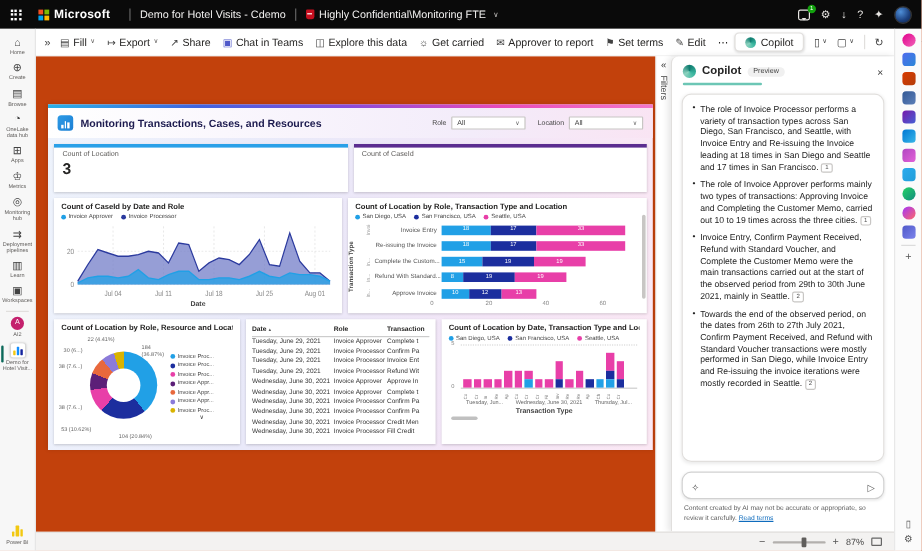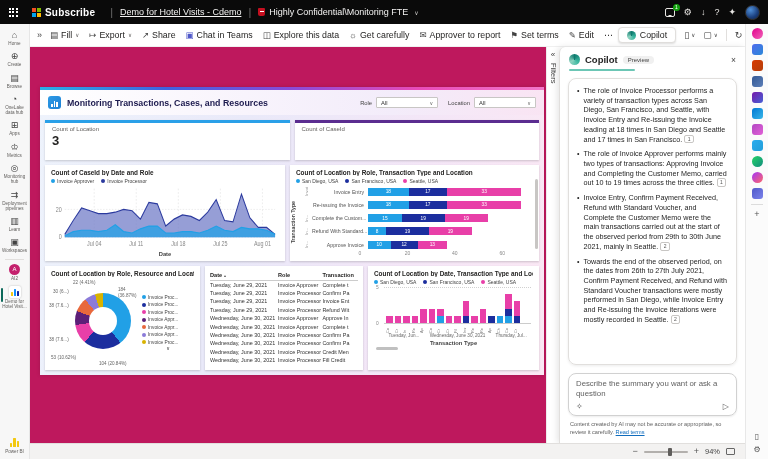--- a/index.html
+++ b/index.html
@@ -11,21 +11,21 @@
   .topbar { height:24px; background:#0a0a0a; color:#fff; display:flex; align-items:center; flex:0 0 24px; }
   .waffle { width:26px; height:24px; display:flex; align-items:center; justify-content:center; cursor:pointer; }
   .waffle .grid { display:grid; grid-template-columns:repeat(3,2px); grid-template-rows:repeat(3,2px); gap:1.5px; }
   .waffle .grid i { background:#fff; width:2px; height:2px; display:block; }
   .mslogo { display:flex; align-items:center; gap:4px; padding:0 8px 0 6px; }
   .mslogo .sq { display:grid; grid-template-columns:4px 4px; grid-template-rows:4px 4px; gap:1px; }
   .mslogo .sq i:nth-child(1){background:#F25022}.mslogo .sq i:nth-child(2){background:#7FBA00}
   .mslogo .sq i:nth-child(3){background:#00A4EF}.mslogo .sq i:nth-child(4){background:#FFB900}
   .mslogo b { font-size:10px; letter-spacing:.2px; }
   .tb-sep { color:#6b6b6b; font-size:11px; margin:0 7px; }
-  .tb-title { font-size:9px; color:#f3f2f1; white-space:nowrap;text-decoration:underline; }
+  .tb-title { font-size:9px; color:#f3f2f1; white-space:nowrap; }
   .sens { display:flex; align-items:center; gap:4px; font-size:9px; color:#f3f2f1; white-space:nowrap; }
   .sens .shield { width:7px; height:8px; background:#C50F1F; border-radius:1px 1px 2px 2px; position:relative; }
   .sens .shield::after { content:""; position:absolute; left:1.5px; top:3px; width:4px; height:1px; background:#fff; }
   .sens .chev { font-size:6px; color:#c8c6c4; margin-left:2px; }
   .searchbox { margin-left:auto; width:200px; height:15px; background:#141414; border:1px solid #605e5c; border-radius:2px; display:flex; align-items:center; gap:5px; padding:0 6px; color:#a19f9d; font-size:8.5px; }
   .searchbox .mag { width:6px; height:6px; border:1px solid #a19f9d; border-radius:50%; position:relative; flex:0 0 auto; }
   .searchbox .mag::after { content:""; position:absolute; width:3px; height:1px; background:#a19f9d; transform:rotate(45deg); left:5px; top:6px; }
   .top-icons { margin-left:auto; display:flex; align-items:center; gap:9px; padding-right:8px; }
   .top-icons .ticon { font-size:9px; color:#e8e6e3; position:relative; cursor:pointer; line-height:1; }
   .chat-glyph { width:10px; height:9px; border:1px solid #e8e6e3; border-radius:2px; display:block; position:relative; }
@@ -63,21 +63,21 @@
   .expand-glyph { font-size:9px; color:#424242; padding:0 3px; cursor:pointer; }
   .toolbar-right { margin-left:auto; display:flex; align-items:center; gap:8px; }
   .copilot-btn { display:flex; align-items:center; gap:4px; background:#fff; border:1px solid #e1dfdd; box-shadow:0 1px 2px rgba(0,0,0,.12); border-radius:4px; padding:2px 8px; font-size:8.8px; cursor:pointer; }
   .cp-swirl { width:9px; height:9px; border-radius:50%; background:conic-gradient(#0f7b6f,#3bb7a0,#8ed3c0,#0f7b6f); }
   .tr-ic { font-size:9px; color:#424242; cursor:pointer; display:flex; align-items:center; gap:2px; }
   .tr-ic .chev { font-size:5.5px; }
   .tb-vsep { width:1px; height:12px; background:#e1dfdd; }
 
   
   .work-row { flex:1; display:flex; min-height:0; }
-  .report-area { flex:1; background:#be185d; position:relative; overflow:hidden; }
+  .report-area { flex:1; background:#c2410c; position:relative; overflow:hidden; }
 
   
   .dashboard { position:absolute; left:10px; top:40px; width:504px; height:288px; background:linear-gradient(100deg,#eef3fc 0%,#e9e9f9 38%,#f4e6f7 72%,#fbe8f4 100%); box-shadow:0 0 4px rgba(0,0,0,.15); display:flex; flex-direction:column; }
   .dash-grad { height:3px; background:linear-gradient(90deg,#29b1e8,#3f63e0,#8a4bd8,#e84bb8,#f277c9); flex:0 0 3px; }
   .dash-header { height:25px; flex:0 0 25px; display:flex; align-items:center; background:linear-gradient(90deg,#ffffff 0%,#f3ecfa 70%,#f9e4f3 100%); padding:0 8px; }
   .dh-icon { width:13px; height:13px; border-radius:3px; background:linear-gradient(135deg,#2e9be6,#1b7fd4); display:flex; align-items:flex-end; justify-content:center; gap:1px; padding:2.5px; margin-right:6px; }
   .dh-icon i { width:1.5px; background:#fff; display:block; }
   .dash-title { font-size:8.8px; font-weight:bold; color:#1d1b4f; }
   .dash-filters { margin-left:auto; display:flex; align-items:center; gap:10px; }
   .dfilter { display:flex; align-items:center; gap:4px; }
@@ -212,21 +212,21 @@
           <i></i>
         </span>
       </div>
     <div class="mslogo">
       <span class="sq">
           <i></i>
           <i></i>
           <i></i>
           <i></i>
         </span>
-      <b>Subscribe</b>
+      <b>Microsoft</b>
     </div>
     <span class="tb-sep">|</span>
     <span class="tb-title">Demo for Hotel Visits - Cdemo</span>
     <span class="tb-sep">|</span>
     <span class="sens">
       <span class="shield"></span>
       <span>Highly Confidential\Monitoring FTE</span>
       <span class="chev">∨</span>
     </span>
     <div class="top-icons">
@@ -332,21 +332,21 @@
             <div class="tbi">
               <span class="ic" style="color: rgb(80, 89, 201);">▣</span>
               <span>Chat in Teams</span>
             </div>
             <div class="tbi">
               <span class="ic">◫</span>
               <span>Explore this data</span>
             </div>
             <div class="tbi">
               <span class="ic">☼</span>
-              <span>Get carefully</span>
+              <span>Get carried</span>
             </div>
             <div class="tbi">
               <span class="ic">✉</span>
               <span>Approver to report</span>
             </div>
             <div class="tbi">
               <span class="ic">⚑</span>
               <span>Set terms</span>
             </div>
             <div class="tbi">
@@ -780,40 +780,39 @@
                   <span class="bdot">•</span>
                   <span class="btxt">Invoice Entry, Confirm Payment Received, Refund with Standard Voucher, and Complete the Customer Memo were the main transactions carried out at the start of the observed period from 29th to 30th June 2021, mainly in Seattle.<span class="cite">2</span></span>
                 </div>
                 <div class="cp-bullet">
                   <span class="bdot">•</span>
                   <span class="btxt">Towards the end of the observed period, on the dates from 26th to 27th July 2021, Confirm Payment Received, and Refund with Standard Voucher transactions were mostly performed in San Diego, while Invoice Entry and Re-issuing the invoice iterations were mostly recorded in Seattle.<span class="cite">2</span></span>
                 </div>
               </div>
           </div>
           <div class="cp-input">
-            <div class="cp-ph">Describe the summary you want or ask a question</div>
             <div class="cp-input-row">
               <span class="cp-wand">✧</span>
               <span class="cp-send">▷</span>
             </div>
           </div>
           <div class="cp-disclaimer">
             <span>Content created by AI may not be accurate or appropriate, so review it carefully.</span>
             <a>Read terms</a>
           </div>
         </aside>
       </div>
 
       <div class="status-bar">
         <span class="zoom-sign">−</span>
         <span class="zoom-track">
             <span class="zoom-thumb"></span>
           </span>
         <span class="zoom-sign">+</span>
-        <span class="zoom-pct">94%</span>
+        <span class="zoom-pct">87%</span>
         <span class="fit-icon"></span>
       </div>
     </div>
 
     <div class="edge-rail">
         <span class="er-ic" style="background: linear-gradient(135deg, rgb(227, 0, 140), rgb(240, 99, 184)); border-radius: 50%;"></span>
         <span class="er-ic" style="background: linear-gradient(135deg, rgb(79, 107, 237), rgb(43, 136, 216));"></span>
         <span class="er-ic" style="background: linear-gradient(135deg, rgb(216, 59, 1), rgb(180, 62, 11));"></span>
         <span class="er-ic" style="background: linear-gradient(135deg, rgb(52, 89, 149), rgb(92, 127, 184));"></span>
         <span class="er-ic" style="background: linear-gradient(135deg, rgb(119, 25, 170), rgb(70, 97, 213));"></span>

